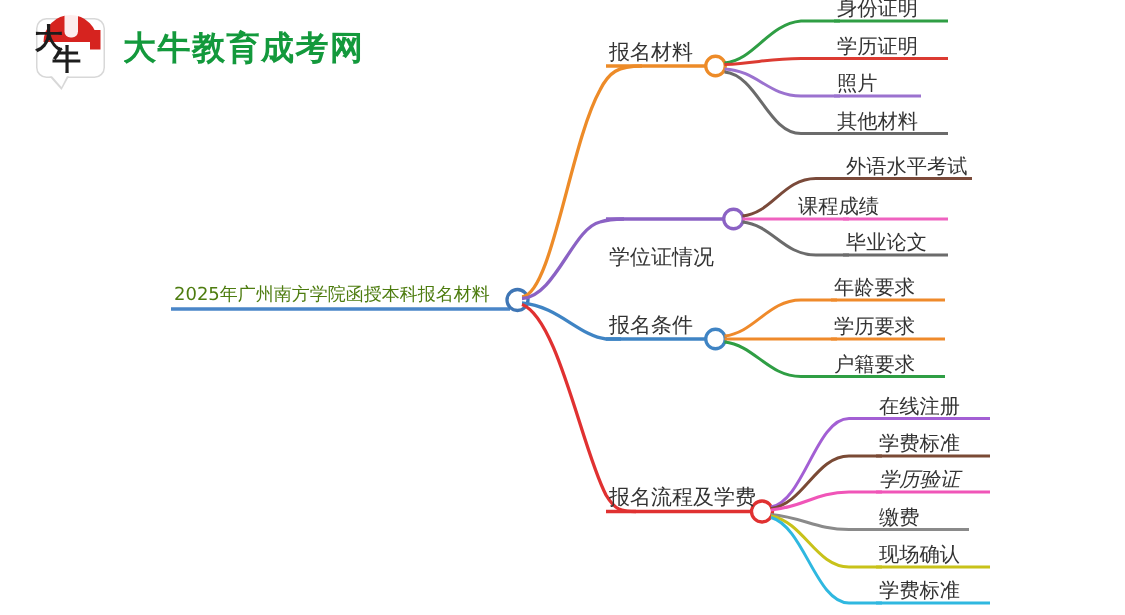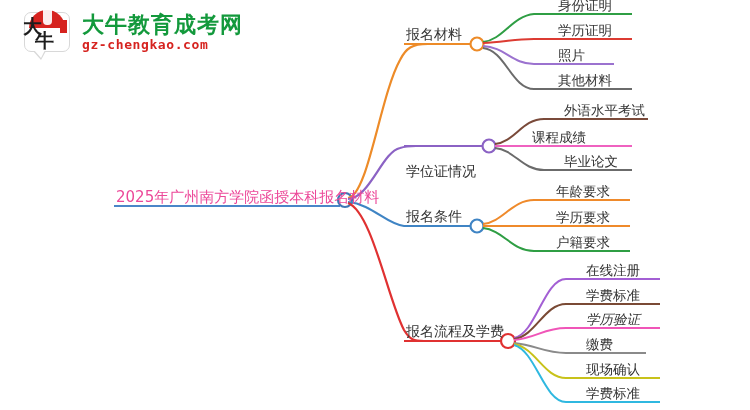--- a/index.html
+++ b/index.html
@@ -66,21 +66,21 @@
     font-family:"DejaVu Sans Mono",monospace;line-height:16px;white-space:nowrap;
   }
 
   
   .node{
     position:absolute;white-space:nowrap;
     font-family:"DejaVu Sans",sans-serif;
     color:#2f2f2f;
   }
   .node-root{
-    font-size:15px;color:#ec4899;
+    font-size:12px;color:#4d7c0f;
   }
   .node-l1{font-size:14px;color:#333;}
   .node-l2{font-size:13.5px;color:#333;}
 </style>
 </head>
 <body>
 
 <svg id="mindmap" viewBox="0 0 750 410">
 
   <line x1="114" y1="206" x2="340" y2="206" stroke="#4a86c8" stroke-width="2.2"></line>
@@ -157,21 +157,20 @@
     <div class="logo-dome"></div>
     <div class="logo-dome-notch"></div>
     <div class="logo-daniu">
       <span class="c1">大</span>
       <span class="c2">牛</span>
     </div>
     <div class="logo-redbit"></div>
   </div>
   <div class="logo-text">
     <div class="logo-title">大牛教育成考网</div>
-    <div class="logo-sub">gz-chengkao.com</div>
   </div>
 </div>
 
 <div class="node node-root" style="left:116px;top:188px;">2025年广州南方学院函授本科报名材料</div>
 
 <div class="node node-l1" style="left:406px;top:26px;">报名材料</div>
 <div class="node node-l2" style="left:558px;top:-3px;">身份证明</div>
 <div class="node node-l2" style="left:558px;top:22px;">学历证明</div>
 <div class="node node-l2" style="left:558px;top:47px;text-align:center;">照片</div>
 <div class="node node-l2" style="left:558px;top:72px;">其他材料</div>

